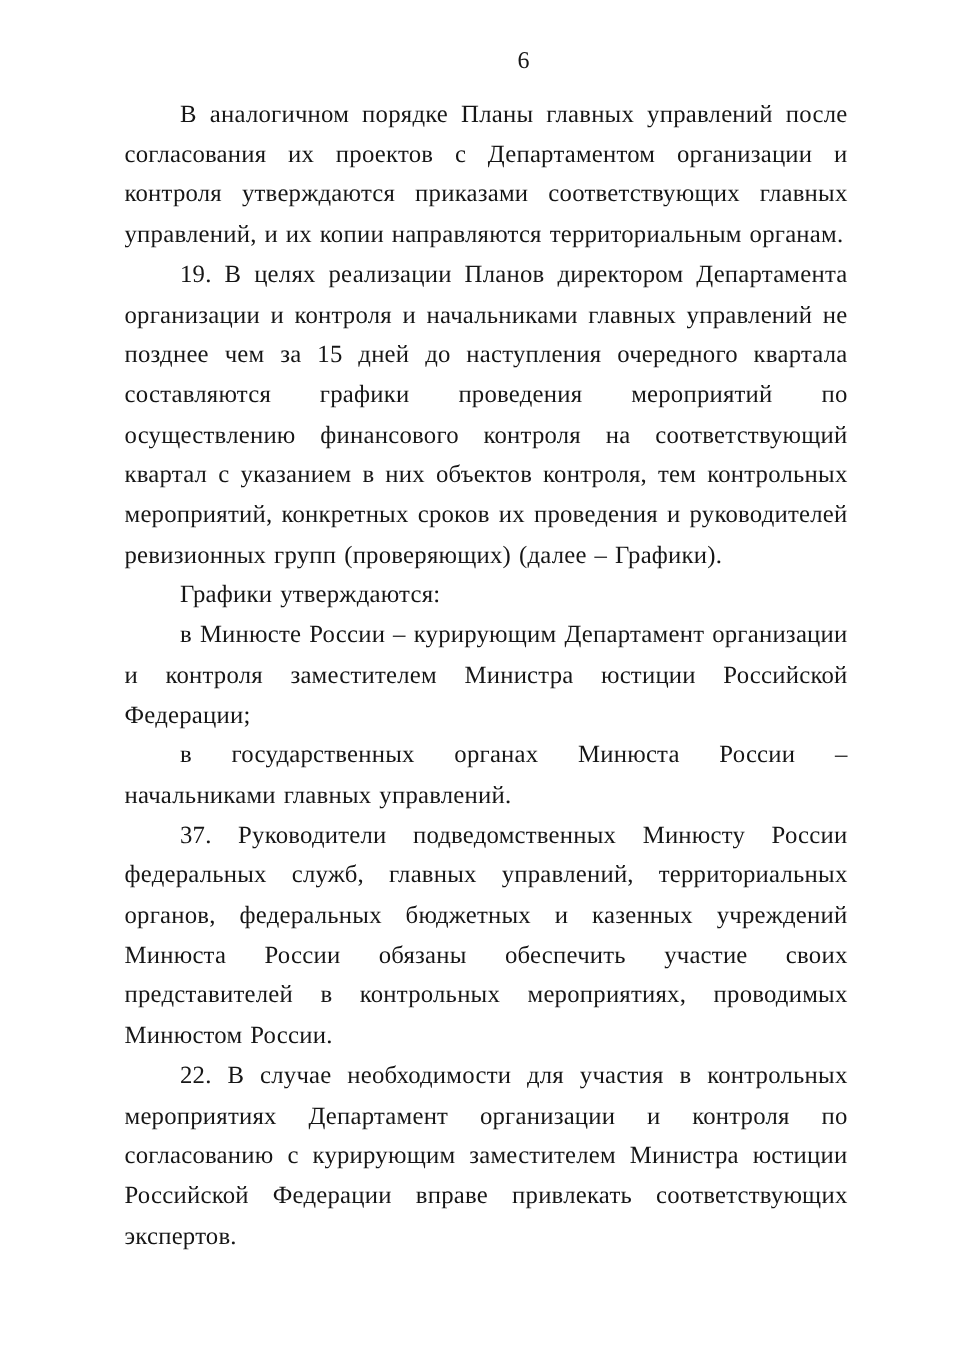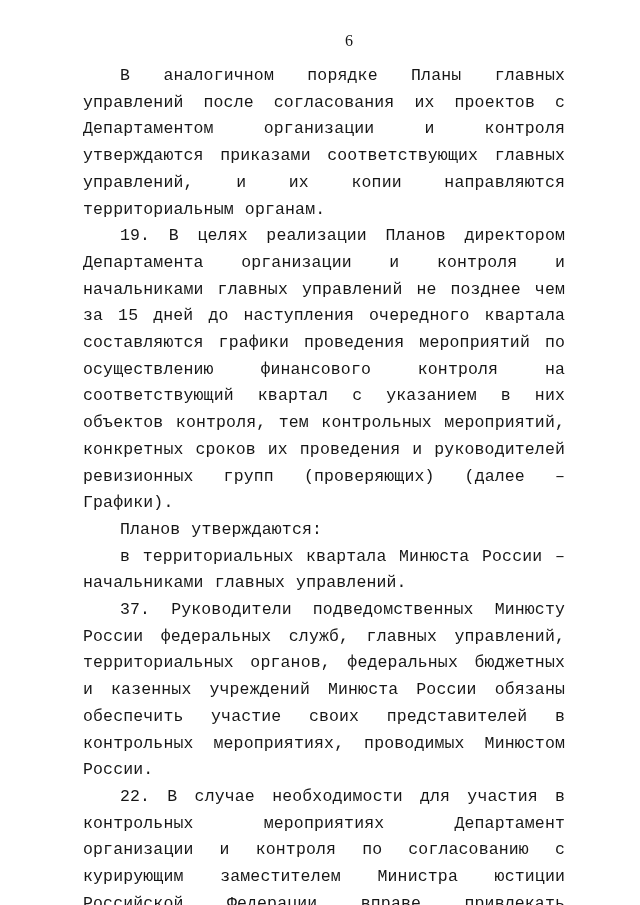--- a/index.html
+++ b/index.html
@@ -28,28 +28,28 @@
     margin: 0 0 14px 50px;
   }
   .para {
     margin: 0;
     font-size: 16.5px;
     line-height: 26.7px;
     text-align: justify;
     text-indent: 37px;
     letter-spacing: 0.15px;
     word-spacing: 1px;
-    font-family: Liberation Mono, monospace;
   }
 </style>
 </head>
 <body>
 
 <div class="page">
   <div class="page-number">6</div>
 
   <p class="para">В аналогичном порядке Планы главных управлений после согласования их проектов с Департаментом организации и контроля утверждаются приказами соответствующих главных управлений, и их копии направляются территориальным органам.</p>
   <p class="para">19. В целях реализации Планов директором Департамента организации и контроля и начальниками главных управлений не позднее чем за 15 дней до наступления очередного квартала составляются графики проведения мероприятий по осуществлению финансового контроля на соответствующий квартал с указанием в них объектов контроля, тем контрольных мероприятий, конкретных сроков их проведения и руководителей ревизионных групп (проверяющих) (далее – Графики).</p>
-  <p class="para">Планов утверждаются:</p>
-  <p class="para">в территориальных квартала Минюста России – начальниками главных управлений.</p>
+  <p class="para">Графики утверждаются:</p>
+  <p class="para">в Минюсте России – курирующим Департамент организации и контроля заместителем Министра юстиции Российской Федерации;</p>
+  <p class="para">в государственных органах Минюста России – начальниками главных управлений.</p>
   <p class="para">37. Руководители подведомственных Минюсту России федеральных служб, главных управлений, территориальных органов, федеральных бюджетных и казенных учреждений Минюста России обязаны обеспечить участие своих представителей в контрольных мероприятиях, проводимых Минюстом России.</p>
   <p class="para">22. В случае необходимости для участия в контрольных мероприятиях Департамент организации и контроля по согласованию с курирующим заместителем Министра юстиции Российской Федерации вправе привлекать соответствующих экспертов.</p>
 </div>
 
 </body></html>

